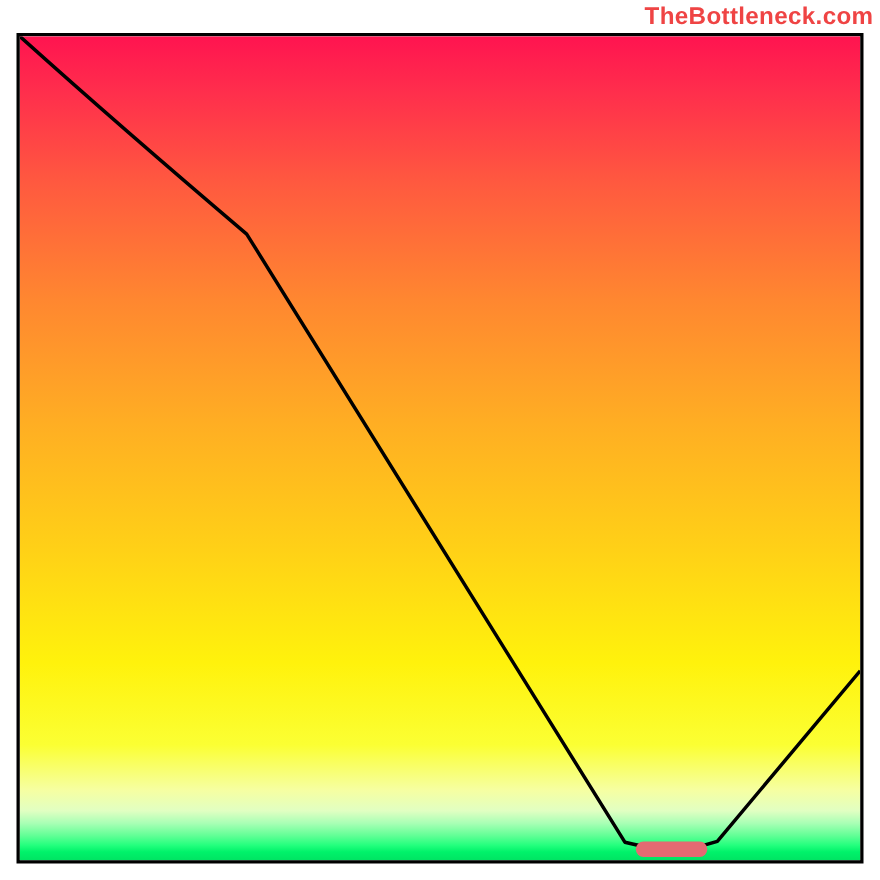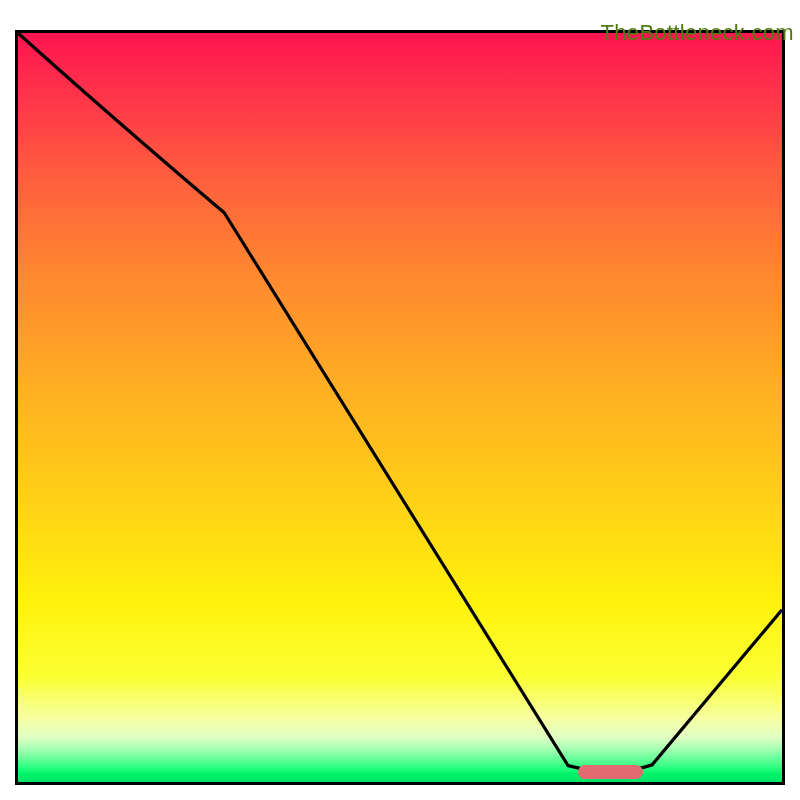--- a/index.html
+++ b/index.html
@@ -10,25 +10,25 @@
     background: #ffffff;
     font-family: Arial, Helvetica, sans-serif;
   }
   .container {
     position: relative;
     width: 800px;
     height: 800px;
   }
   .watermark {
     position: absolute;
-    top: 20px;
+    top: 2px;
     right: 6px;
     font-size: 22px;
-    font-weight: 400;
-    color: #4d7c0f;
+    font-weight: 700;
+    color: #ef4444;
     letter-spacing: 0.3px;
     z-index: 30;
   }
   .plot {
     position: absolute;
     left: 15px;
     top: 30px;
     width: 770px;
     height: 755px;
     box-sizing: border-box;

